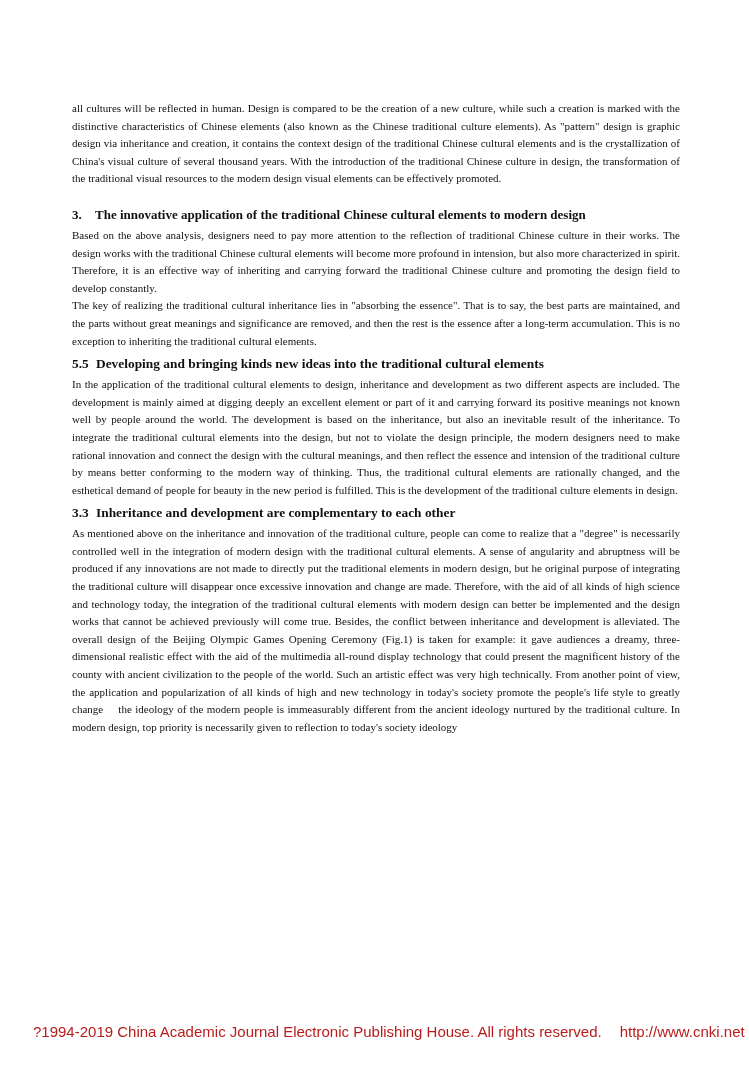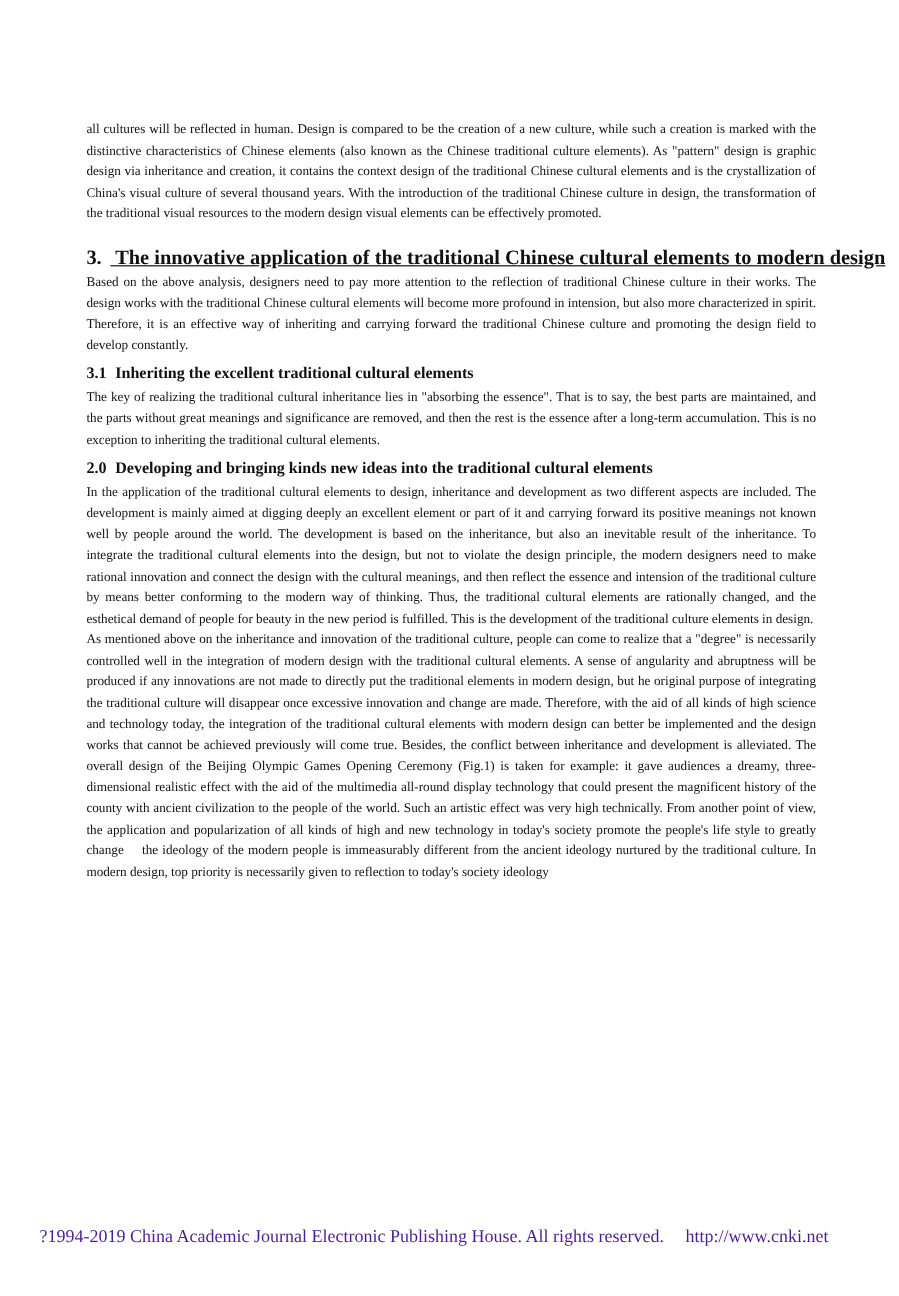--- a/index.html
+++ b/index.html
@@ -23,66 +23,65 @@
   }
   p.body-text {
     margin: 0;
     font-size: 11px;
     line-height: 17.6px;
     text-align: justify;
     hyphens: none;
   }
   h2.section-heading {
     margin: 18px 0 3px 0;
-    font-size: 17px;
+    font-size: 13px;
     line-height: 18px;
     font-weight: bold;
     white-space: nowrap;
-    text-decoration: underline;
   }
   h3.subsection-heading {
     margin: 5px 0 3px 0;
     font-size: 13.4px;
     line-height: 18px;
     font-weight: bold;
     white-space: nowrap;
   }
   .num {
     display: inline-block;
   }
   h2 .num { width: 20px; }
   h3 .num { width: 24px; }
   .footer {
     position: absolute;
     left: 33px;
     top: 1023px;
     white-space: nowrap;
     font-size: 15px;
-    color: #4c1d95;
-    font-family: Liberation Serif, serif;
+    color: #b91c1c;
+    font-family: Liberation Sans, sans-serif;
   }
   .footer .url {
     margin-left: 18px;
   }
 </style>
 </head>
 <body>
 
 <div class="page">
 
   <p class="body-text">all cultures will be reflected in human. Design is compared to be the creation of a new culture, while such a creation is marked with the distinctive characteristics of Chinese elements (also known as the Chinese traditional culture elements). As "pattern" design is graphic design via inheritance and creation, it contains the context design of the traditional Chinese cultural elements and is the crystallization of China's visual culture of several thousand years. With the introduction of the traditional Chinese culture in design, the transformation of the traditional visual resources to the modern design visual elements can be effectively promoted.</p>
 
   <h2 class="section-heading"><span class="num">3.</span> <span>The innovative application of the traditional Chinese cultural elements to modern design</span></h2>
   <p class="body-text">Based on the above analysis, designers need to pay more attention to the reflection of traditional Chinese culture in their works. The design works with the traditional Chinese cultural elements will become more profound in intension, but also more characterized in spirit. Therefore, it is an effective way of inheriting and carrying forward the traditional Chinese culture and promoting the design field to develop constantly.</p>
 
-  <h3 class="subsection-heading"><span class="num">3.1</span><span>Inheriting the excellent traditional cultural elements</span></h3>
   <p class="body-text">The key of realizing the traditional cultural inheritance lies in "absorbing the essence". That is to say, the best parts are maintained, and the parts without great meanings and significance are removed, and then the rest is the essence after a long-term accumulation. This is no exception to inheriting the traditional cultural elements.</p>
 
-  <h3 class="subsection-heading"><span class="num">2.0</span><span>Developing and bringing kinds new ideas into the traditional cultural elements</span></h3>
+  <h3 class="subsection-heading"><span class="num">5.5</span><span>Developing and bringing kinds new ideas into the traditional cultural elements</span></h3>
   <p class="body-text">In the application of the traditional cultural elements to design, inheritance and development as two different aspects are included. The development is mainly aimed at digging deeply an excellent element or part of it and carrying forward its positive meanings not known well by people around the world. The development is based on the inheritance, but also an inevitable result of the inheritance. To integrate the traditional cultural elements into the design, but not to violate the design principle, the modern designers need to make rational innovation and connect the design with the cultural meanings, and then reflect the essence and intension of the traditional culture by means better conforming to the modern way of thinking. Thus, the traditional cultural elements are rationally changed, and the esthetical demand of people for beauty in the new period is fulfilled. This is the development of the traditional culture elements in design.</p>
 
+  <h3 class="subsection-heading"><span class="num">3.3</span><span>Inheritance and development are complementary to each other</span></h3>
   <p class="body-text">As mentioned above on the inheritance and innovation of the traditional culture, people can come to realize that a "degree" is necessarily controlled well in the integration of modern design with the traditional cultural elements. A sense of angularity and abruptness will be produced if any innovations are not made to directly put the traditional elements in modern design, but he original purpose of integrating the traditional culture will disappear once excessive innovation and change are made. Therefore, with the aid of all kinds of high science and technology today, the integration of the traditional cultural elements with modern design can better be implemented and the design works that cannot be achieved previously will come true. Besides, the conflict between inheritance and development is alleviated. The overall design of the Beijing Olympic Games Opening Ceremony (Fig.1) is taken for example: it gave audiences a dreamy, three-dimensional realistic effect with the aid of the multimedia all-round display technology that could present the magnificent history of the county with ancient civilization to the people of the world. Such an artistic effect was very high technically. From another point of view, the application and popularization of all kinds of high and new technology in today's society promote the people's life style to greatly change 　the ideology of the modern people is immeasurably different from the ancient ideology nurtured by the traditional culture. In modern design, top priority is necessarily given to reflection to today's society ideology</p>
 
 </div>
 
 <div class="footer">
   <span>?1994-2019 China Academic Journal Electronic Publishing House. All rights reserved.</span><span class="url">http://www.cnki.net</span>
 </div>
 
 </body></html>

